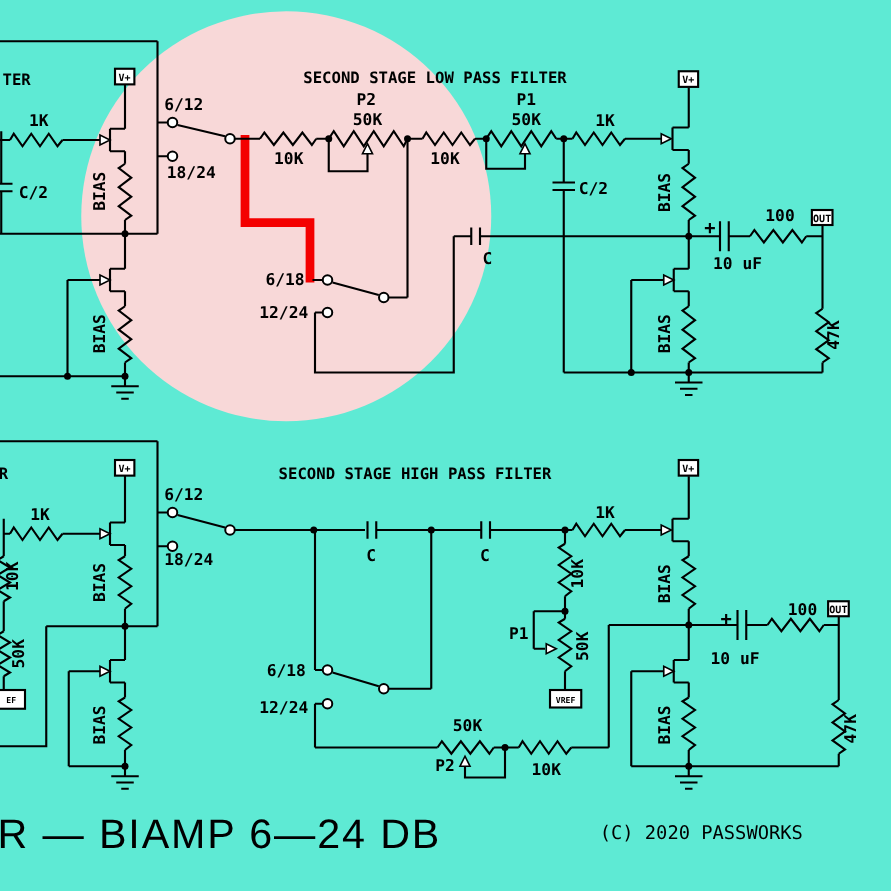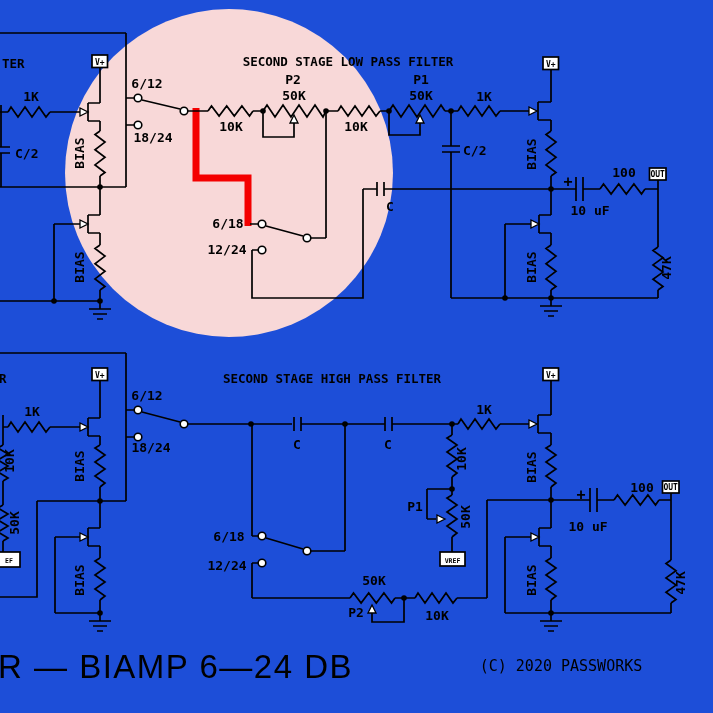--- a/index.html
+++ b/index.html
@@ -1,16 +1,16 @@
 <!DOCTYPE html>
 <html><head>
 <meta charset="utf-8">
 <style>
   html,body{margin:0;padding:0;background:#fff;}
-  #stage{position:relative;width:713px;height:713px;background:#1d4ed8;overflow:hidden;}
+  #stage{position:relative;width:713px;height:713px;background:#5eead4;overflow:hidden;}
   svg{display:block;}
   path{fill:none;stroke:#000;stroke-width:1.7;stroke-linecap:butt;stroke-linejoin:miter;}
   .blob{fill:var(--hl,#f8d8d8);stroke:none;}
   .red{stroke:var(--trace,#f40000);stroke-width:7;fill:none;}
   .dots circle{fill:#000;stroke:none;}
   .sc circle{fill:#fff;stroke:#000;stroke-width:1.6;}
   .box rect{fill:#fff;stroke:#000;stroke-width:1.7;}
   .arr path{fill:#fff;stroke:#000;stroke-width:1.3;}
   text{fill:#000;}
   .lbl{font:bold 13px "DejaVu Sans Mono",monospace;}

